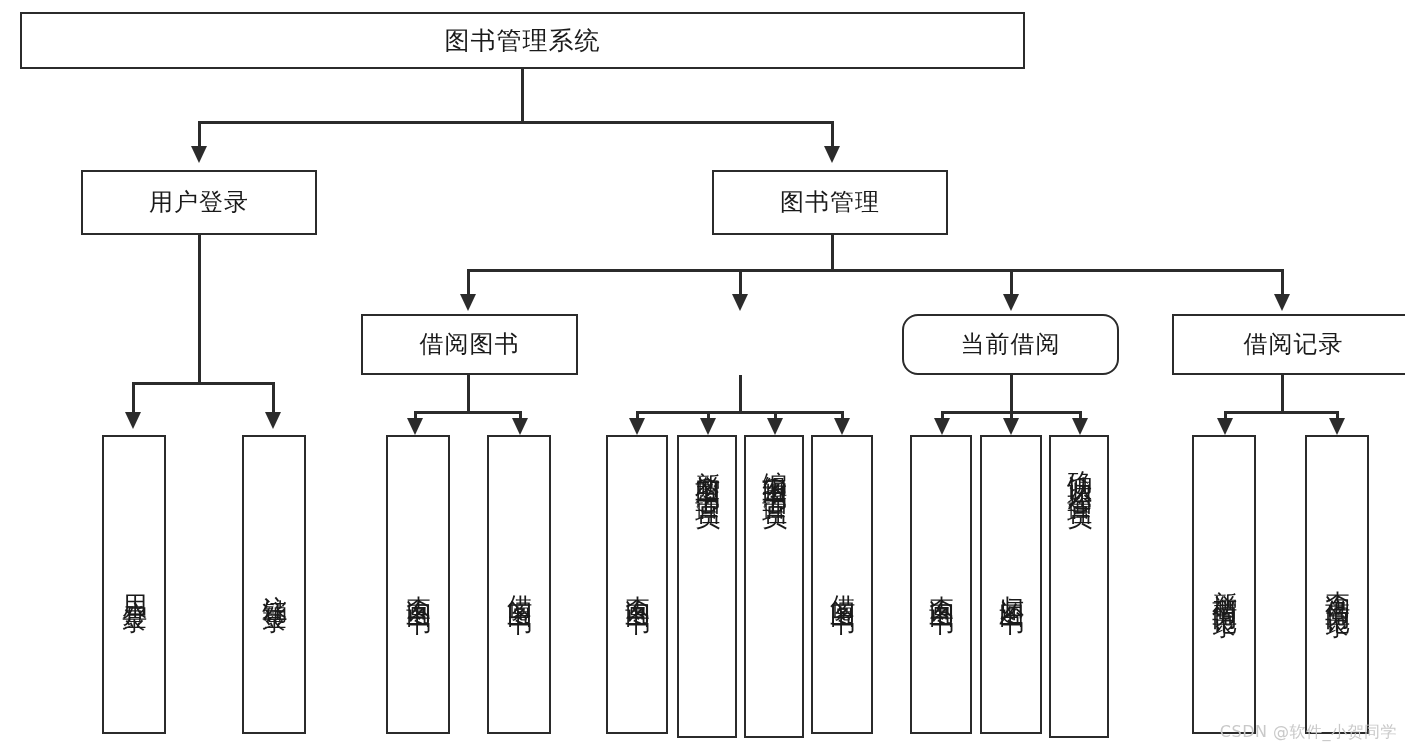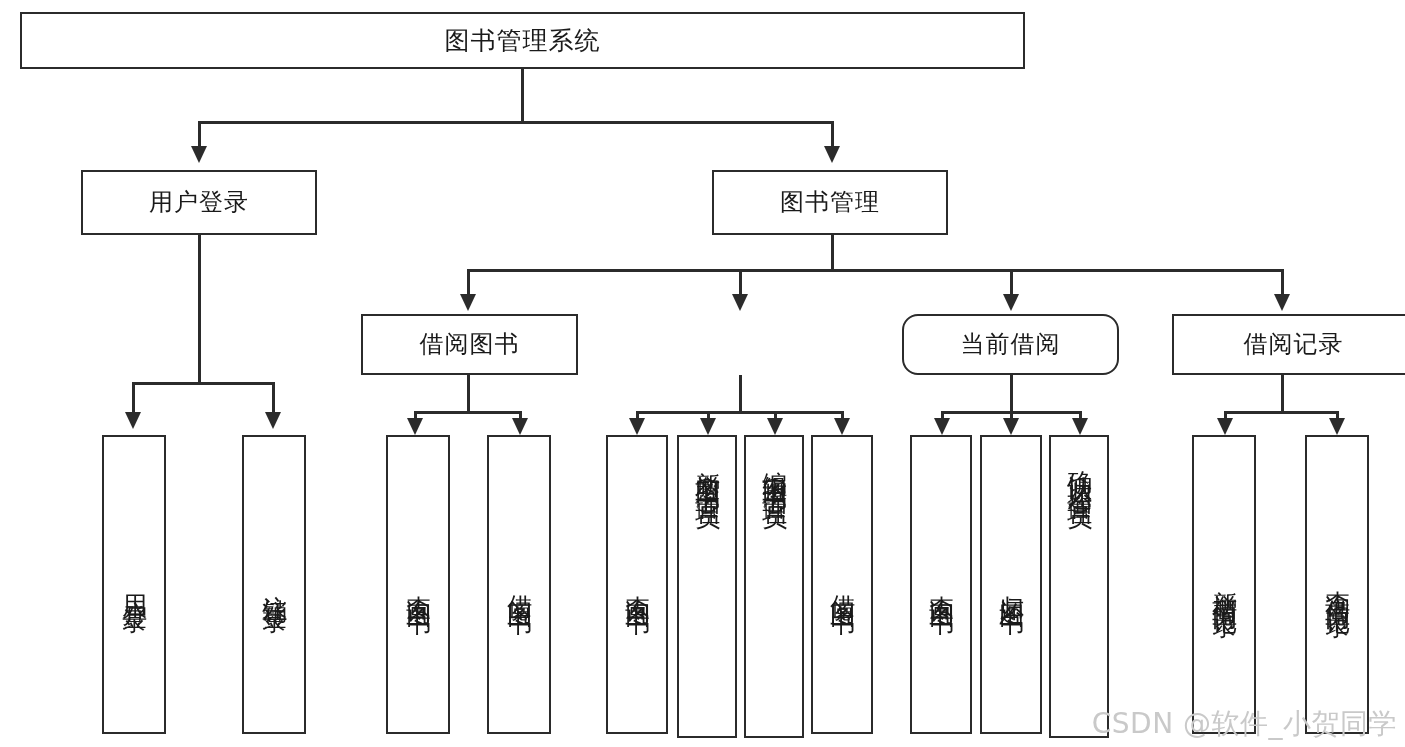--- a/index.html
+++ b/index.html
@@ -74,21 +74,21 @@
     height: 0;
     border-left: 8px solid transparent;
     border-right: 8px solid transparent;
     border-top: 17px solid #2b2b2b;
   }
   
   #watermark {
     position: absolute;
     right: 8px;
     bottom: 4px;
-    font-size: 28px;
+    font-size: 16px;
     color: #c9c9c9;
     letter-spacing: 0.5px;
     white-space: nowrap;
     user-select: none;
   }
 </style>
 </head>
 <body>
 
 <div id="canvas">

